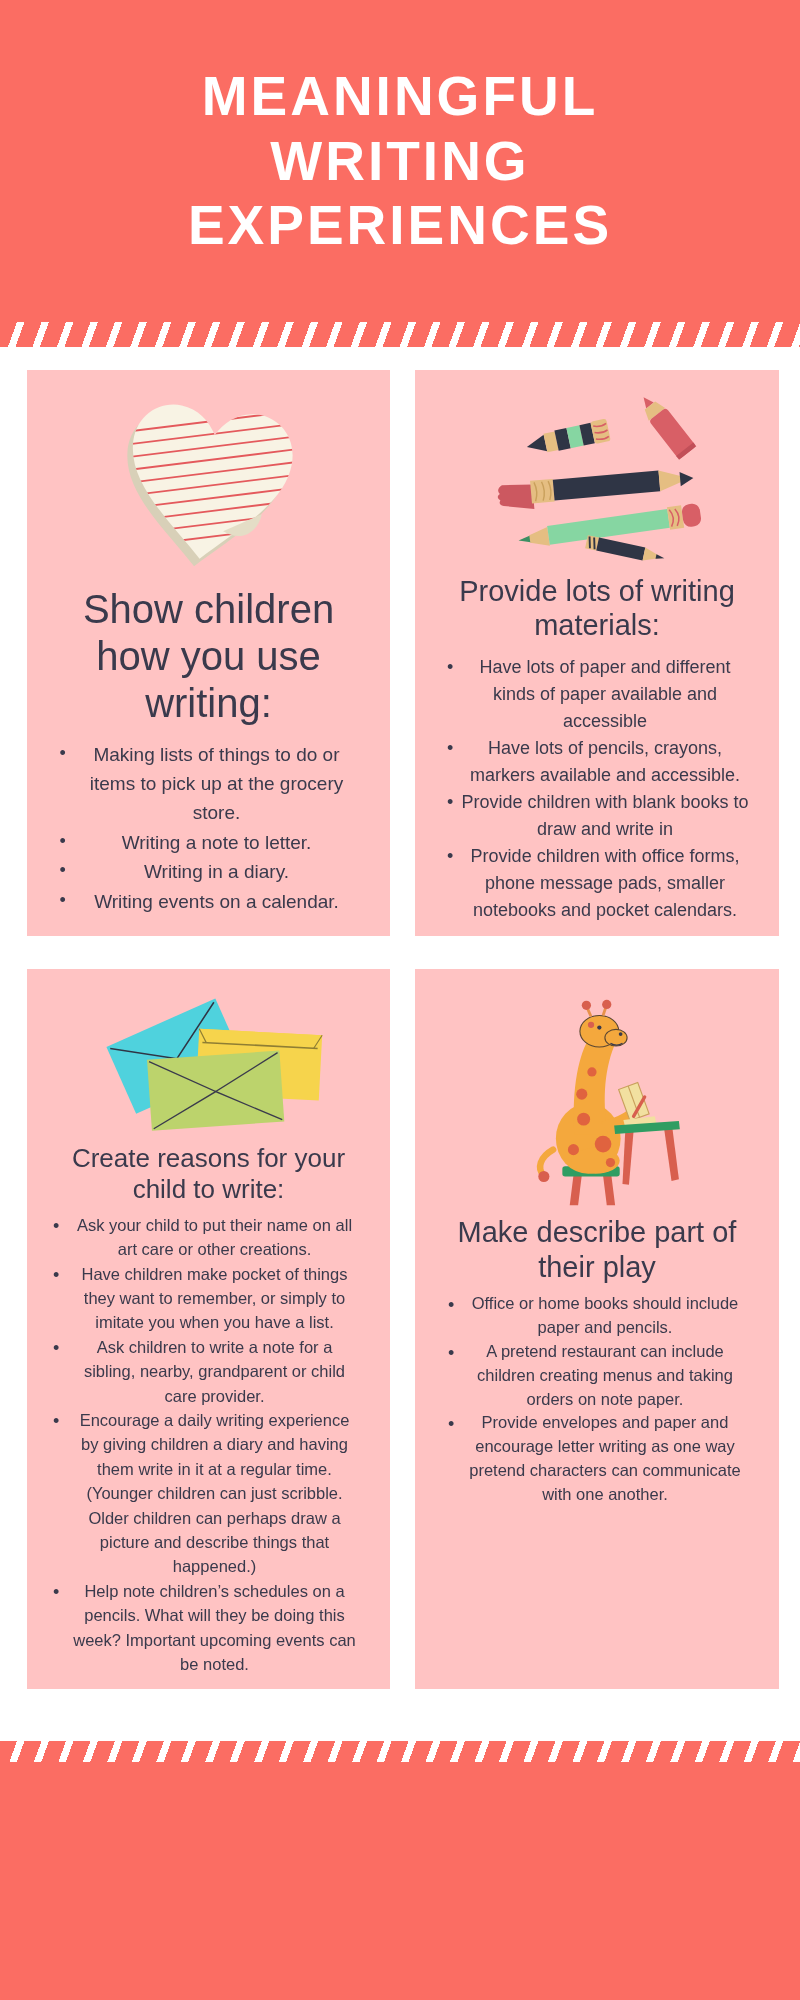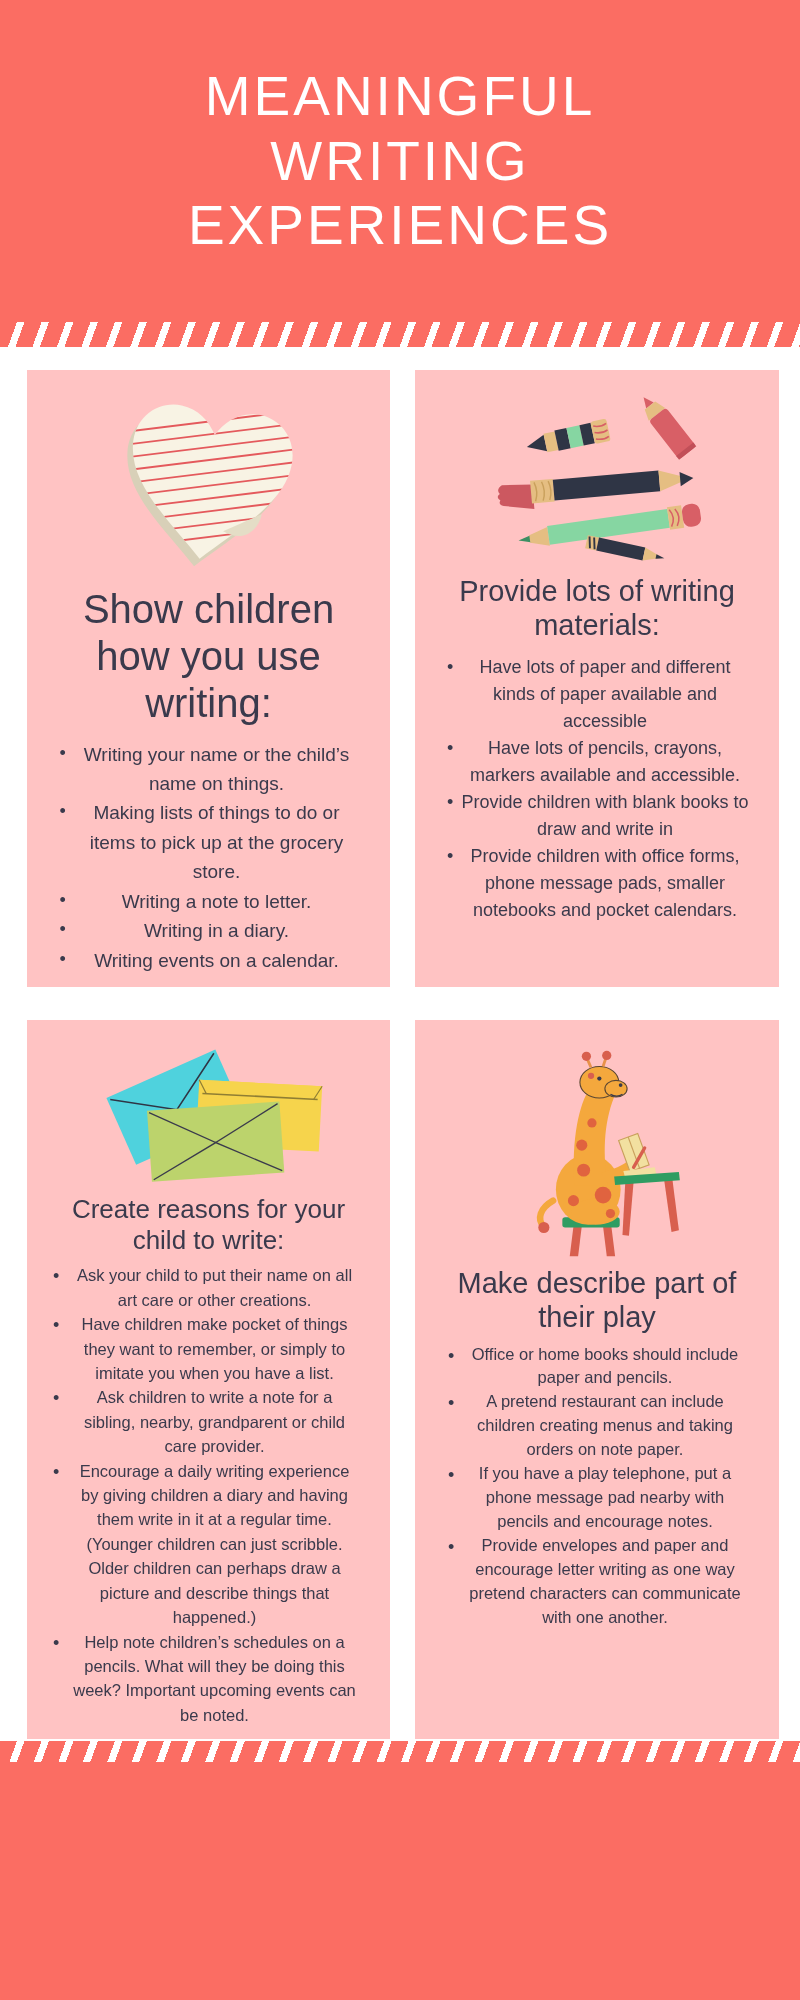--- a/index.html
+++ b/index.html
@@ -10,21 +10,21 @@
     color: #3A3A4C;
   }
 
   
   .header {
     height: 322px; background: #FB6D63;
     display: flex; align-items: center; justify-content: center;
   }
   .header h1 {
     margin: 0; max-width: 430px; text-align: center;
-    color: #ffffff; font-size: 55px; font-weight: 400;
+    color: #ffffff; font-size: 55px; font-weight: 700;
     letter-spacing: 3px; line-height: 1.18;
   }
 
   
   .stripe-band {
     height: 25px;
     background: repeating-linear-gradient(110deg,
       rgba(255,255,255,0) 0px, rgba(255,255,255,0) 16px,
       #ffffff 16px, #ffffff 23px), #FB6D63;
   }
@@ -110,21 +110,20 @@
                 <line x1="-30" y1="146" x2="250" y2="146"></line>
                 <line x1="-30" y1="160" x2="250" y2="160"></line>
               </g>
             </g>
             <path d="M132,152 L172,128 C170,148 154,162 132,152 Z" fill="#E4DDC6"></path>
           </g>
         </svg>
       </div>
       <h2 class="card-heading">Show children how you use writing:</h2>
       <ul class="bullets">
-        <li>Writing your name or the child’s name on things.</li>
         <li>Making lists of things to do or items to pick up at the grocery store.</li>
         <li>Writing a note to letter.</li>
         <li>Writing in a diary.</li>
         <li>Writing events on a calendar.</li>
       </ul>
     </section>
 
     <section class="card c2">
       <div class="illus">
         <svg width="250" height="180" viewBox="0 0 260 190" aria-hidden="true">
@@ -260,21 +259,20 @@
           <line x1="149" y1="142" x2="161" y2="121" stroke="#D85F4E" stroke-width="3.6" stroke-linecap="round"></line>
 
           <polygon points="138,146 172,142 174,151 140,154" fill="#F2E0A0"></polygon>
           <polygon points="128,152 198,147 199,156 129,161" fill="#2F9D62"></polygon>
         </svg>
       </div>
       <h2 class="card-heading">Make describe part of their play</h2>
       <ul class="bullets">
         <li>Office or home books should include paper and pencils.</li>
         <li>A pretend restaurant can include children creating menus and taking orders on note paper.</li>
-        <li>If you have a play telephone, put a phone message pad nearby with pencils and encourage notes.</li>
         <li>Provide envelopes and paper and encourage letter writing as one way pretend characters can communicate with one another.</li>
       </ul>
     </section>
 
   </div>
 </div>
 
 <div class="stripe-band bottom"></div>
 <div class="footer"></div>
 

